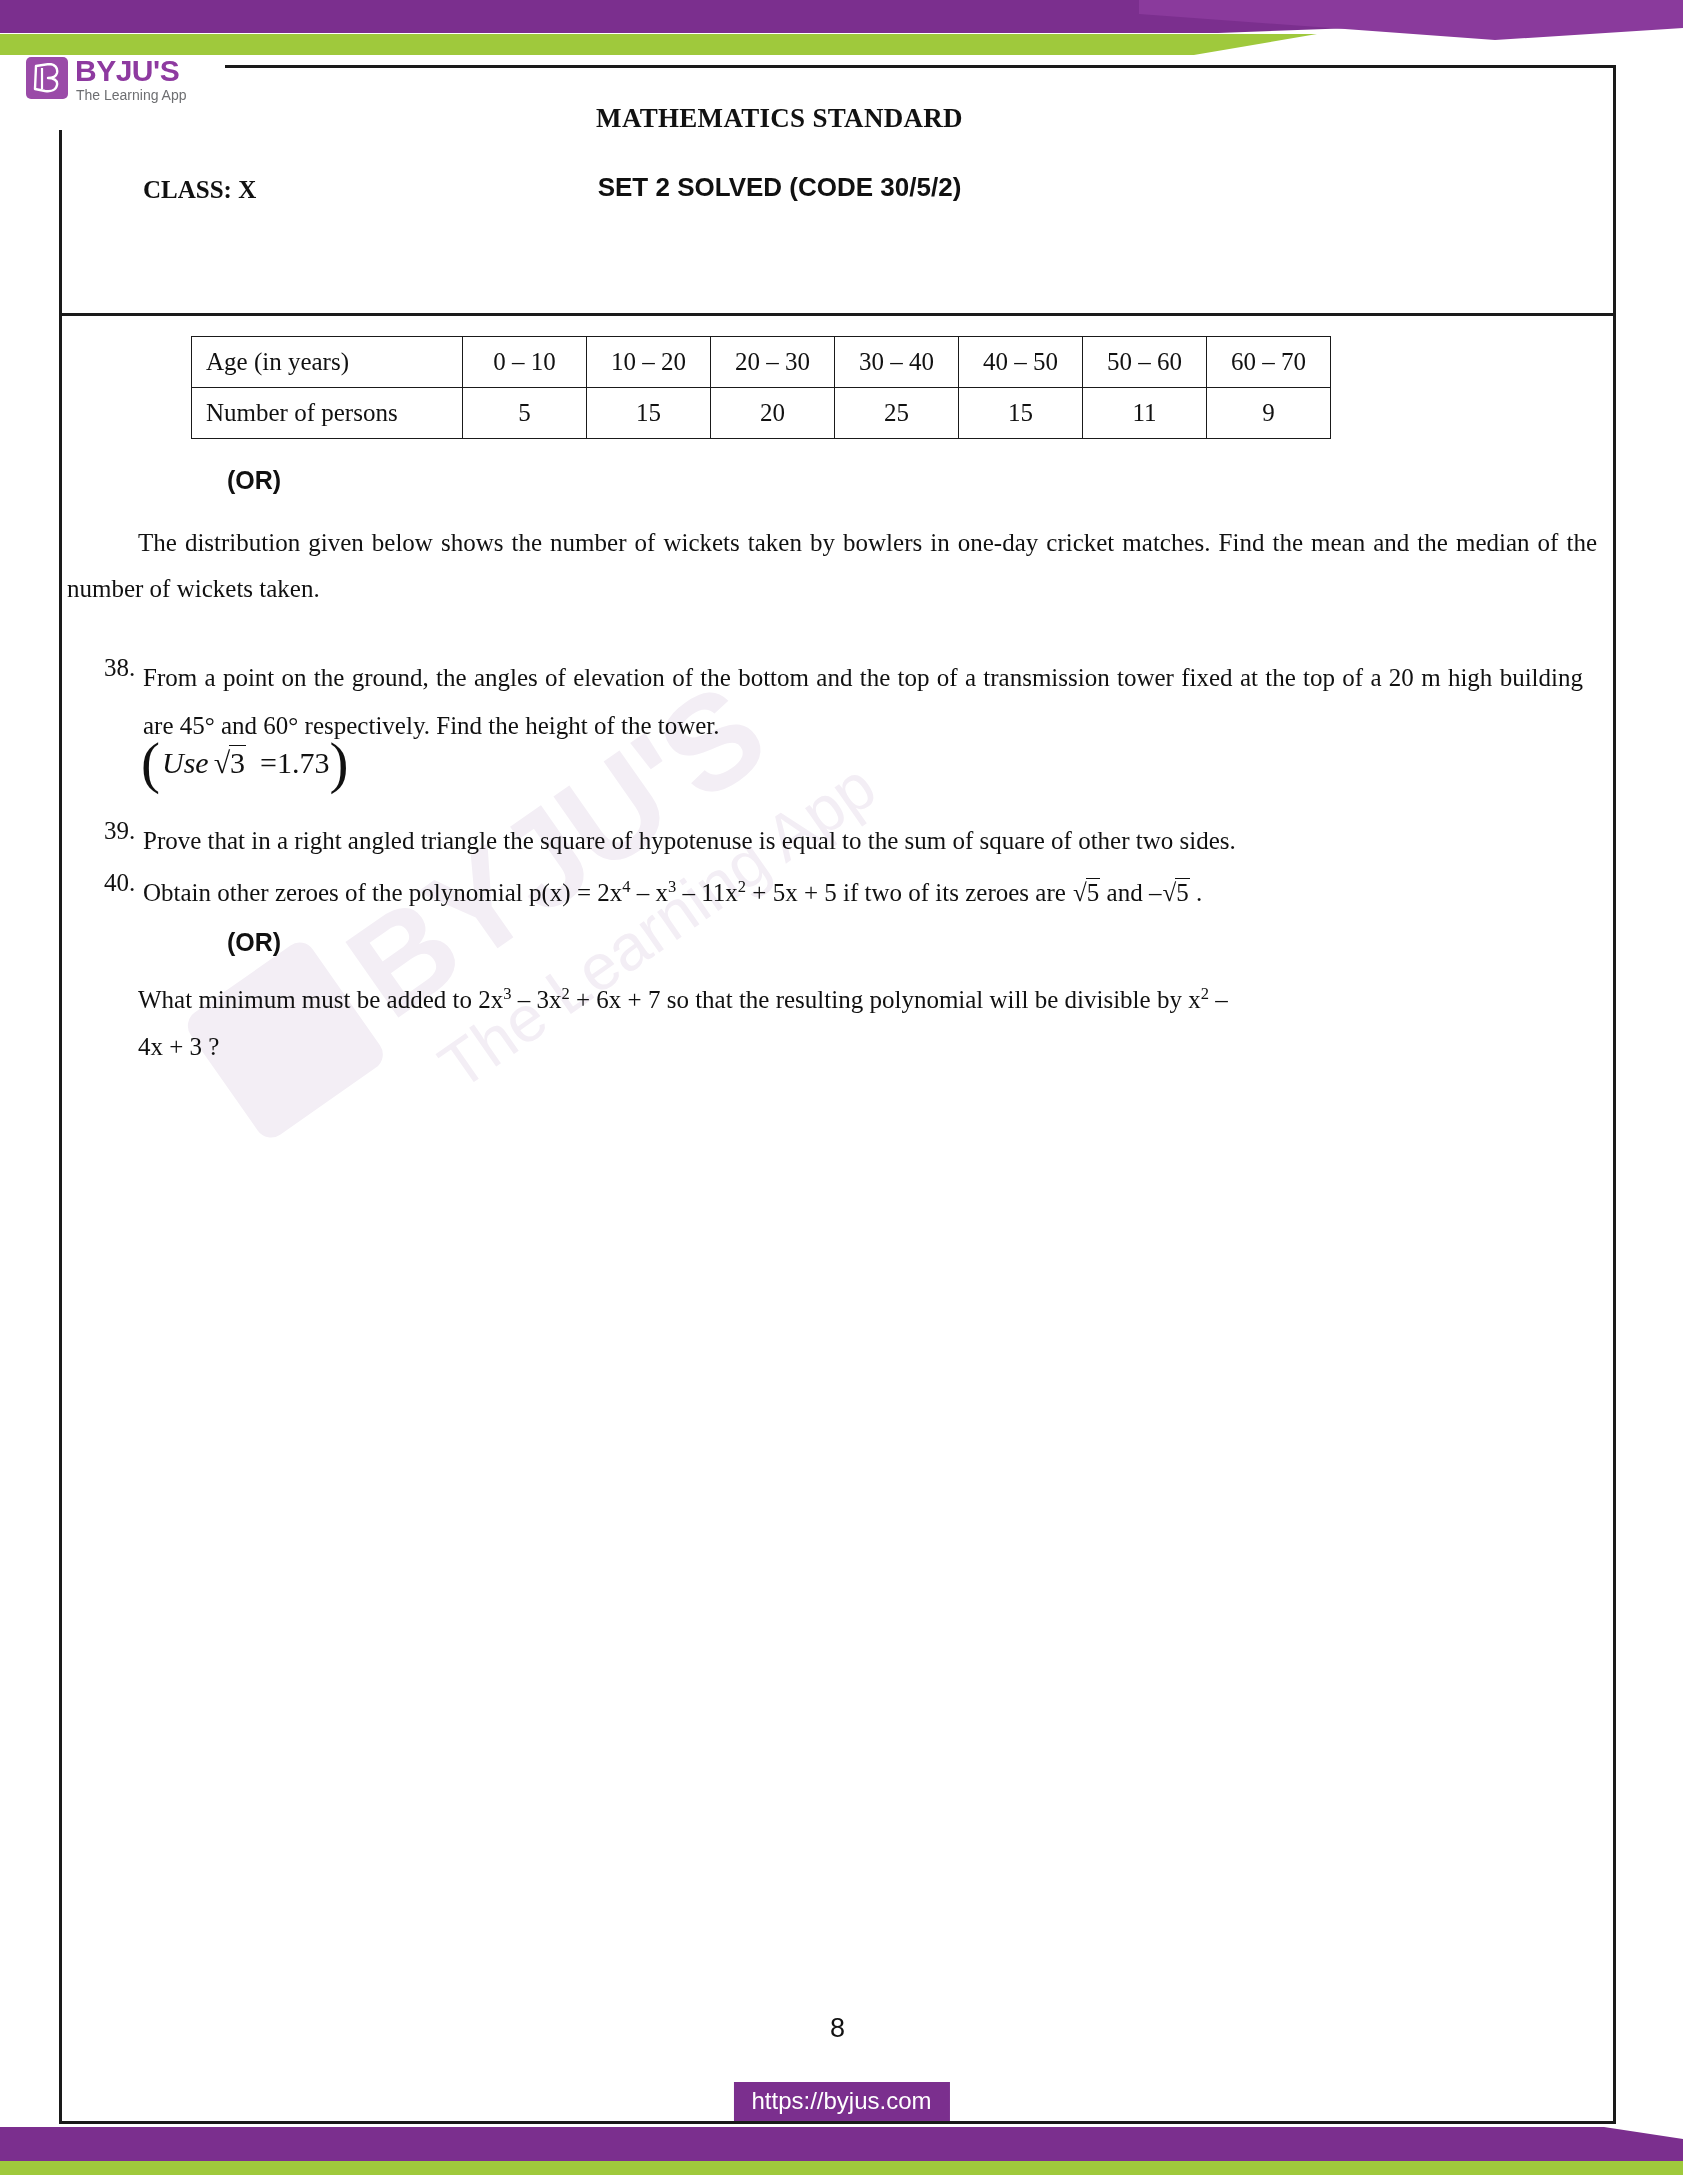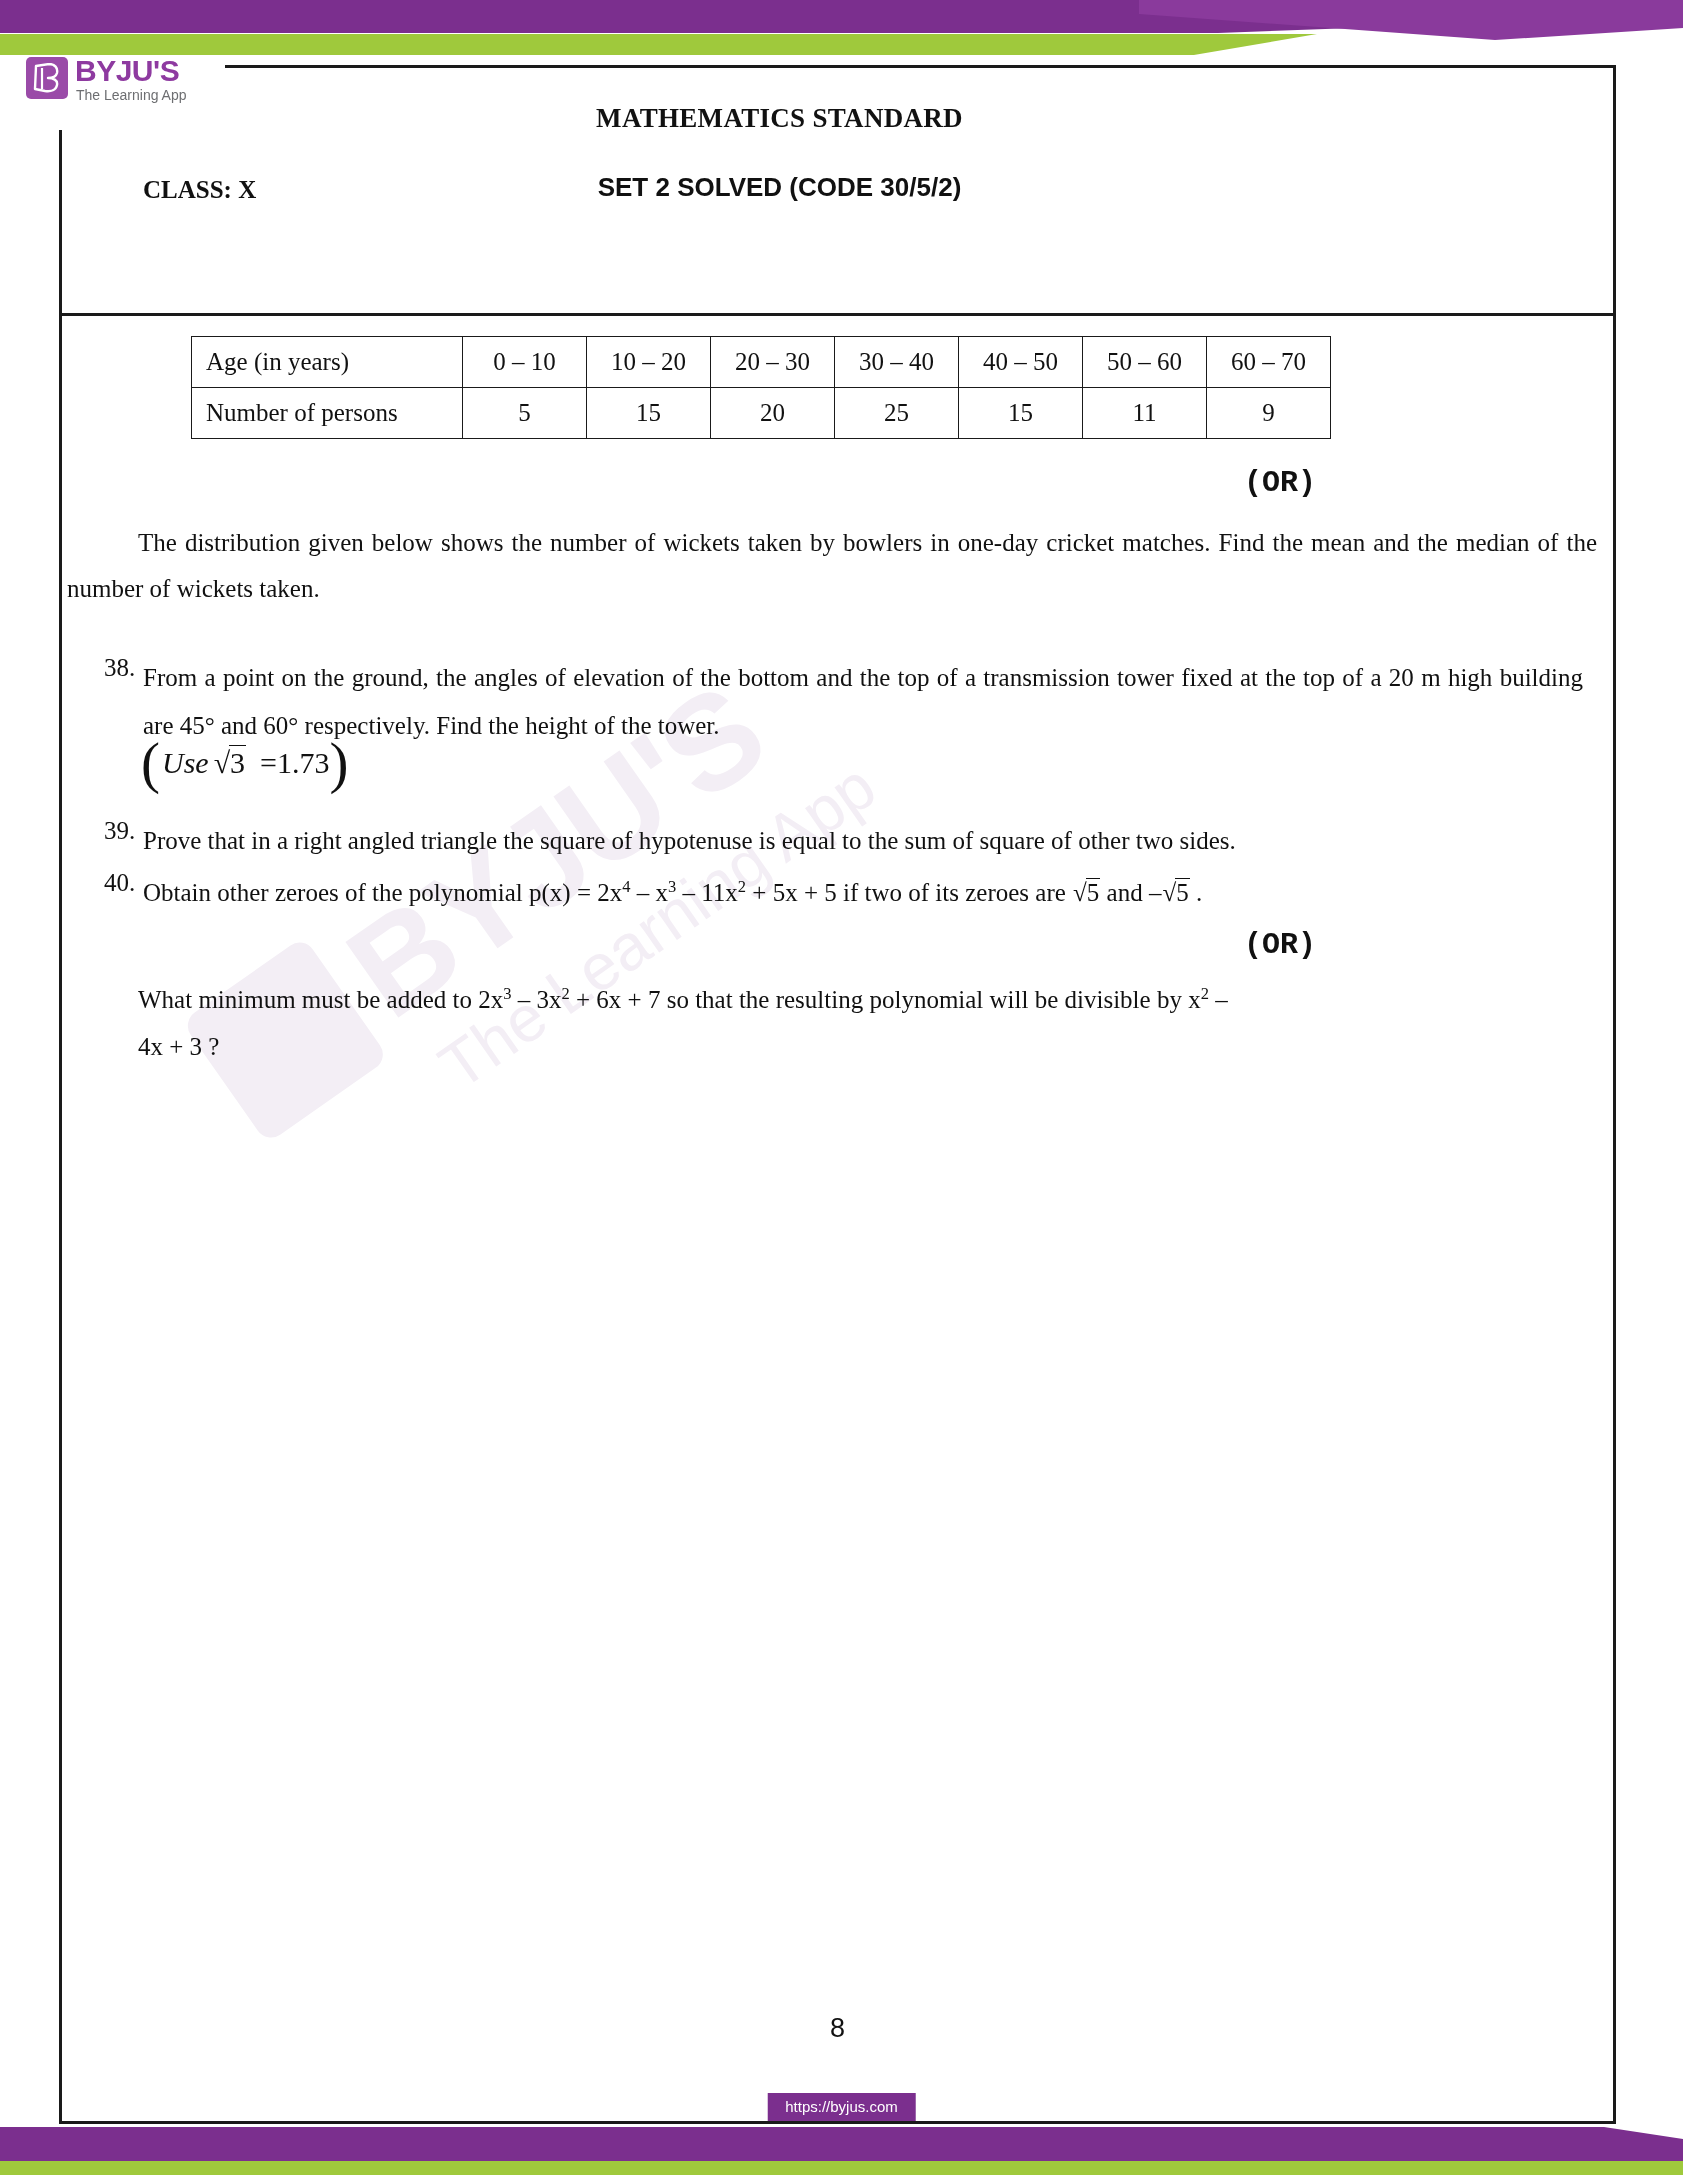--- a/index.html
+++ b/index.html
@@ -246,24 +246,24 @@
     text-align: left;
     padding-left: 14px;
     min-width: 246px;
   }
   .data-table td.bin { min-width: 103px; margin-left: 8px; }
 
   
   .or-line {
     position: absolute;
     width: 1089px;
-    text-align: right;
-    font-weight: bold;
-    font-size: 30px;
-    font-family: Liberation Mono, monospace;
+    text-align: left;
+    font-weight: bold;
+    font-size: 25px;
+    font-family: Liberation Sans, sans-serif;
   }
   .para {
     position: absolute;
     font-size: 25px;
     line-height: 46px;
     font-family: "Liberation Serif", serif;
     text-align: justify;
   }
   .qitem {
     position: absolute;
@@ -318,21 +318,21 @@
     color: #111;
   }
   .url-badge {
     position: absolute;
     left: 50%;
     transform: translateX(-50%);
     bottom: 57px;
     background: #7b2f8e;
     color: #ffffff;
     font-family: "Liberation Sans", sans-serif;
-    font-size: 15px;
+    font-size: 24px;
     padding: 5px 18px 6px 18px;
     white-space: nowrap;
     z-index: 6;
   }
 </style>
 </head>
 <body>
 
 <div class="top-banner">
   <div class="band-purple-top"></div>

